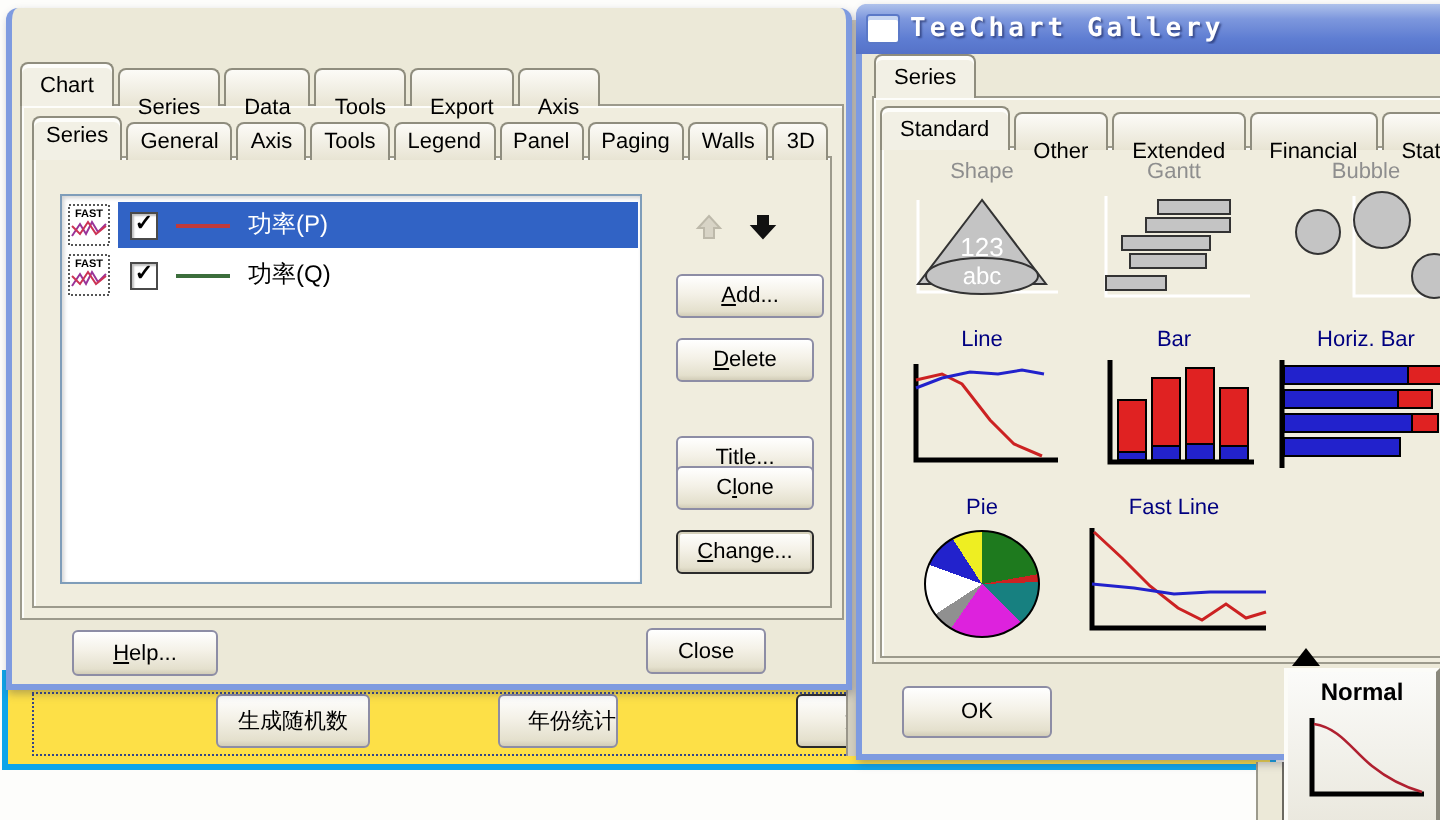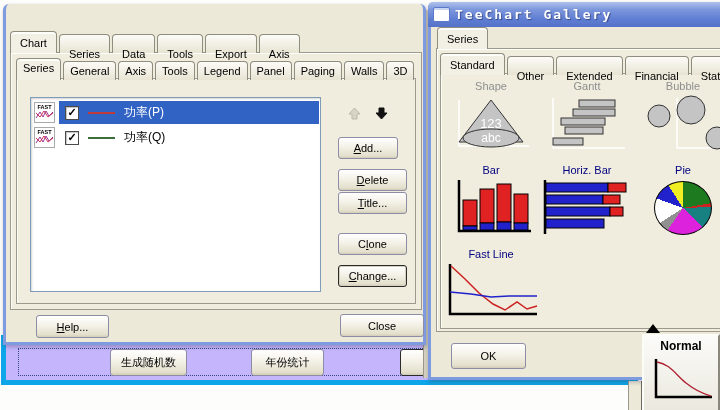--- a/index.html
+++ b/index.html
@@ -58,27 +58,27 @@
   .series-main{flex:1;display:flex;align-items:center;gap:9px;height:23px;padding:0 6px;}
   .series-main.selected{background:#3163C5;color:#fff;}
   .checkbox{width:12px;height:12px;background:#fff;border:1px solid #4A4A4A;
        box-shadow:inset 1px 1px 1px rgba(0,0,0,.25);display:flex;align-items:center;justify-content:center;
        color:#000;font-size:11px;font-weight:bold;line-height:1;flex:0 0 auto;}
   .line-sample{width:27px;height:2px;flex:0 0 auto;}
   .series-label{font-size:12px;}
 
   .arrow-btn{position:absolute;width:16px;height:16px;display:flex;align-items:center;justify-content:center;z-index:4;}
 
-  #btn-add{left:332px;top:133px;width:60px;height:22px;z-index:4;}
+  #btn-add{left:332px;top:133px;width:74px;height:22px;z-index:4;}
   #btn-delete{left:332px;top:165px;width:69px;height:22px;z-index:4;}
-  #btn-title{left:332px;top:188px;width:69px;height:22px;z-index:4;}
+  #btn-title{left:332px;top:214px;width:69px;height:22px;z-index:4;}
   #btn-clone{left:332px;top:229px;width:69px;height:22px;z-index:4;}
   #btn-change{left:332px;top:261px;width:69px;height:22px;z-index:4;}
   #btn-help{left:30px;top:311px;width:73px;height:23px;z-index:4;}
-  #btn-close{left:334px;top:310px;width:84px;height:23px;z-index:4;}
+  #btn-close{left:317px;top:310px;width:60px;height:23px;z-index:4;}
 
   
   #gallery{left:428px;top:2px;width:310px;height:378px;z-index:20;border-radius:6px 0 0 0;}
   #gallery .titlebar{border-radius:5px 0 0 0;}
   #gallery .tabstrip.lvl1{left:6px;top:25px;}
   #gallery .page.lvl1{left:5px;top:46px;width:300px;height:284px;}
   #gallery .tabstrip.lvl2{left:9px;top:51px;}
   #gallery .page.lvl2{left:9px;top:71px;width:294px;height:256px;}
 
   #gallery-grid{position:absolute;left:12px;top:76px;width:296px;z-index:4;
@@ -98,25 +98,25 @@
   #flyout-triangle{position:absolute;left:646px;top:324px;width:0;height:0;z-index:40;
        border-left:7px solid transparent;border-right:7px solid transparent;border-bottom:9px solid #000;}
   #normal-panel{position:absolute;left:642px;top:334px;width:78px;height:80px;z-index:40;
        box-sizing:border-box;background:linear-gradient(180deg,#FBFBF9,#EAE8DE);
        border-top:2px solid #FCFCF8;border-left:2px solid #FCFCF8;
        border-right:2px solid #8A887C;border-bottom:3px solid #8A887C;}
   #normal-panel .pv-label{font-weight:bold;font-size:12px;text-align:center;margin-top:3px;}
 
   
   #bg-form{position:absolute;left:1px;top:335px;width:637px;height:50px;z-index:1;
-       box-sizing:border-box;border:5px solid #0ea5e9;background:#c4b5fd;}
+       box-sizing:border-box;border:3px solid #0ea5e9;background:#fde047;}
   #bg-form .dotted{position:absolute;left:12px;top:8px;right:4px;bottom:4px;
        border:1px dotted #334488;}
   #bg-btn-1{left:104px;top:9px;width:77px;height:27px;}
-  #bg-btn-2{left:245px;top:9px;width:73px;height:27px;}
+  #bg-btn-2{left:245px;top:9px;width:60px;height:27px;justify-content:flex-end;}
   #bg-btn-3{left:394px;top:9px;width:60px;height:27px;border:1px solid #2B2B2B;}
   #bg-window-edge{position:absolute;left:423px;top:10px;width:7px;height:368px;z-index:1;
        background:#D4D0C0;border-left:1px solid #9A968A;}
   #win-edge-fragment{position:absolute;left:628px;top:381px;width:12px;height:29px;z-index:5;
        background:#ECE9D8;border-left:1px solid #9C9A8C;border-right:2px solid #6B6960;}
 </style>
 </head>
 <body>
 
 <div id="screen">
@@ -277,20 +277,28 @@
       <div class="cell">
         <div class="cell-label dis">Bubble</div>
         <svg width="84" height="60">
           <path d="M36 4 V54 H84" fill="none" stroke="#fff" stroke-width="1.5"></path>
           <circle cx="18" cy="22" r="11" fill="#C4C4C4" stroke="#333"></circle>
           <circle cx="50" cy="16" r="14" fill="#C4C4C4" stroke="#333"></circle>
           <circle cx="76" cy="44" r="11" fill="#C4C4C4" stroke="#333"></circle>
         </svg>
       </div>
 
+      <div class="cell">
+        <div class="cell-label en">Line</div>
+        <svg width="84" height="60">
+          <path d="M9 4 V52 H80" fill="none" stroke="#000" stroke-width="2.5"></path>
+          <polyline points="9,12 22,9 32,14 46,32 58,44 72,50" fill="none" stroke="#CC2222" stroke-width="1.5"></polyline>
+          <polyline points="9,16 22,11 36,8 50,9 62,7 73,9" fill="none" stroke="#2222CC" stroke-width="1.5"></polyline>
+        </svg>
+      </div>
 
       <div class="cell">
         <div class="cell-label en">Bar</div>
         <svg width="84" height="60">
           <path d="M10 2 V53 H82" fill="none" stroke="#000" stroke-width="2.5"></path>
           <rect x="14" y="22" width="14" height="26" fill="#E02222" stroke="#000"></rect>
             <rect x="14" y="48" width="14" height="4" fill="#2222CC" stroke="#000"></rect>
           <rect x="31" y="11" width="14" height="34" fill="#E02222" stroke="#000"></rect>
             <rect x="31" y="45" width="14" height="7" fill="#2222CC" stroke="#000"></rect>
           <rect x="48" y="6" width="14" height="38" fill="#E02222" stroke="#000"></rect>

